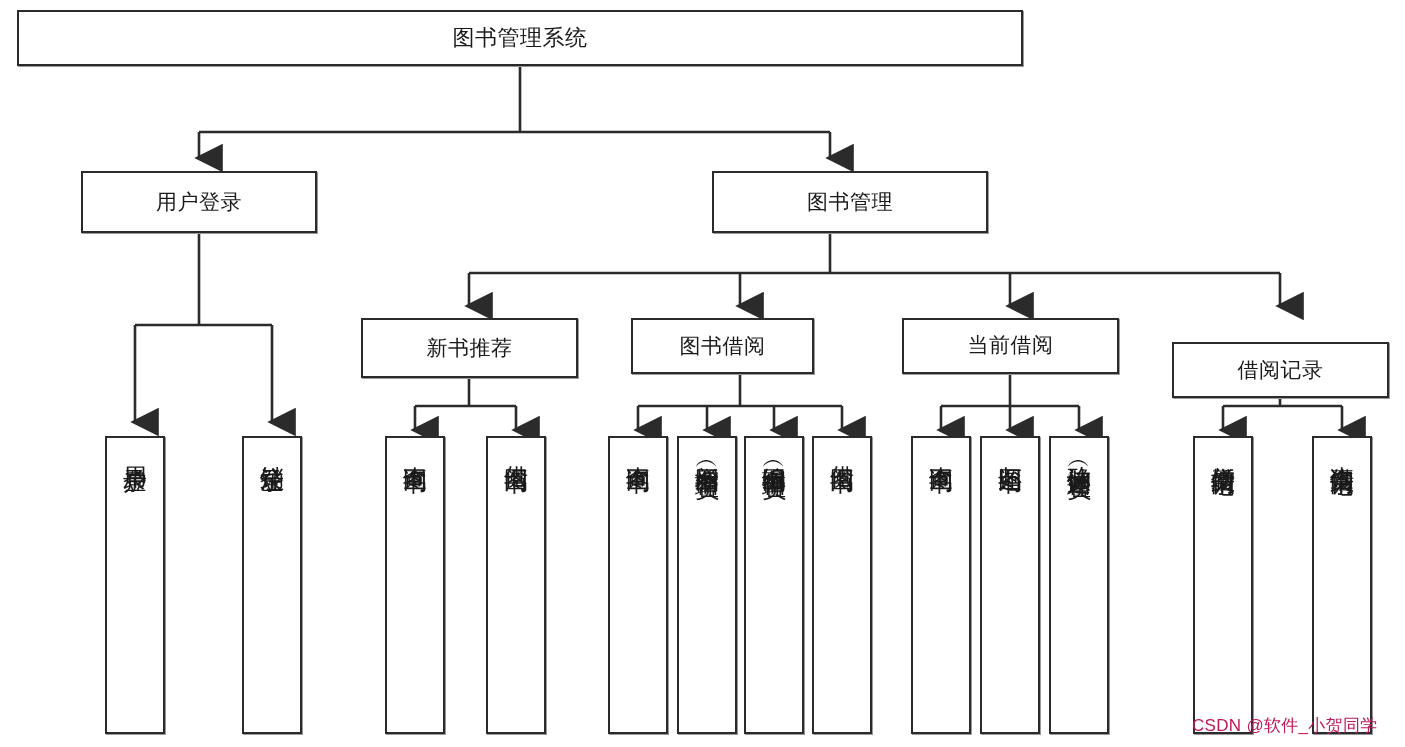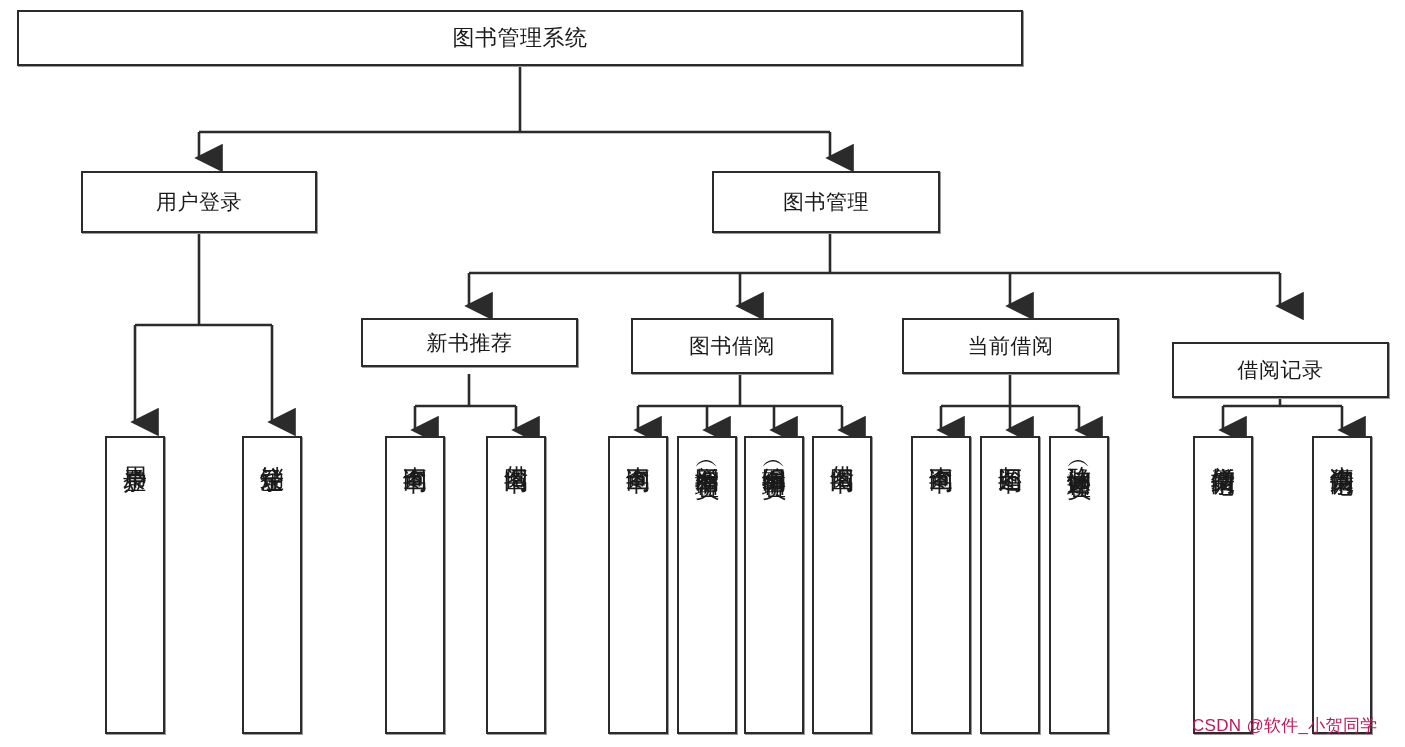--- a/index.html
+++ b/index.html
@@ -127,31 +127,31 @@
     </g>
   </svg>
 
   <div class="node horiz root" style="left:17px; top:10px; width:1006px; height:56px;">
     <span class="lbl">图书管理系统</span>
   </div>
 
   <div class="node horiz" style="left:81px; top:171px; width:236px; height:62px;">
     <span class="lbl">用户登录</span>
   </div>
-  <div class="node horiz" style="left:712px; top:171px; width:228px; height:62px;">
+  <div class="node horiz" style="left:712px; top:171px; width:276px; height:62px;">
     <span class="lbl">图书管理</span>
   </div>
 
-  <div class="node horiz" style="left:361px; top:318px; width:217px; height:49px;">
+  <div class="node horiz" style="left:361px; top:318px; width:217px; height:60px;">
     <span class="lbl">新书推荐</span>
   </div>
-  <div class="node horiz" style="left:631px; top:318px; width:202px; height:56px;">
+  <div class="node horiz" style="left:631px; top:318px; width:183px; height:56px;">
     <span class="lbl">图书借阅</span>
   </div>
-  <div class="node horiz" style="left:902px; top:318px; width:217px; height:56px;">
+  <div class="node horiz" style="left:902px; top:318px; width:217px; height:56px;font-family:Liberation Serif, serif;">
     <span class="lbl">当前借阅</span>
   </div>
   <div class="node horiz" style="left:1172px; top:318px; width:217px; height:56px;margin-top:24px;">
     <span class="lbl">借阅记录</span>
   </div>
 
   <div class="node vert" style="left:105px; top:436px; width:60px; height:298px;">
     <span class="lbl">用户登录</span>
   </div>
   <div class="node vert" style="left:242px; top:436px; width:60px; height:298px;">

